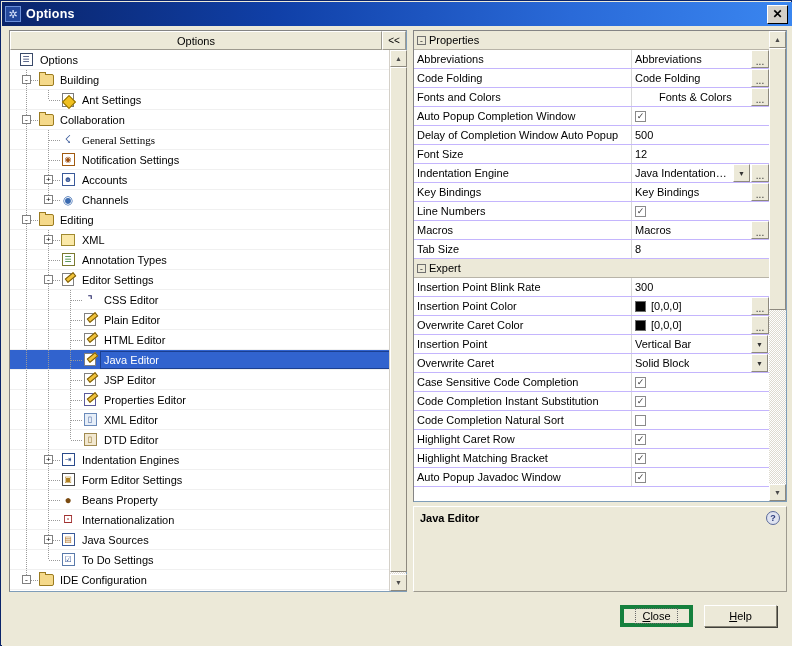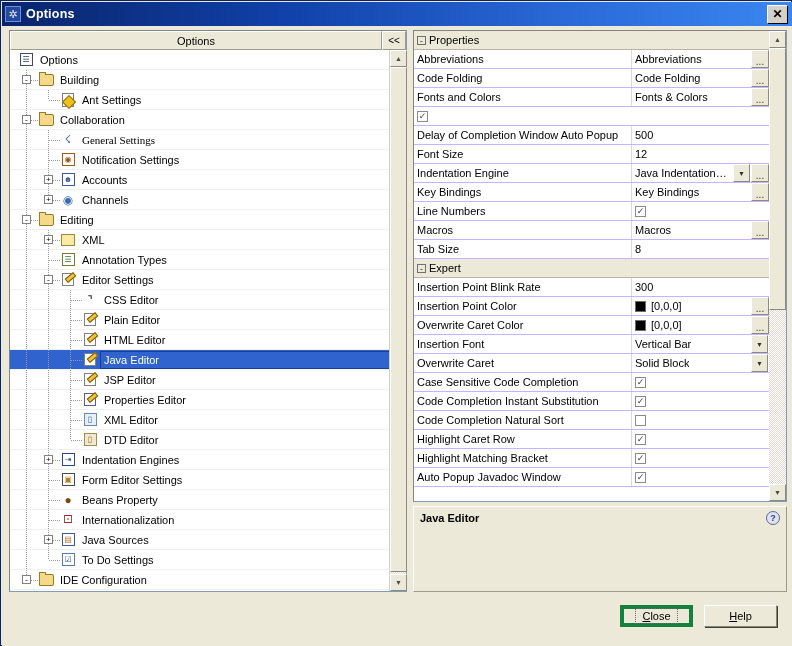--- a/index.html
+++ b/index.html
@@ -702,25 +702,26 @@
               <div class="prow">
                 <div class="pname">Code Folding</div>
                 <div class="pval">
                   <span class="pval-text" style="max-width: 120px;">Code Folding</span>
                   <span class="ellipsis-btn">...</span>
                 </div>
               </div>
               <div class="prow">
                 <div class="pname">Fonts and Colors</div>
                 <div class="pval">
-                  <span class="pval-text" style="max-width: 120px;">Fonts &amp; Colors</span>
+                  <span class="pval-text" style="max-width: 120px; margin-left: 24px;">Fonts &amp; Colors</span>
                   <span class="ellipsis-btn">...</span>
                 </div>
               </div>
               <div class="prow">
+                <div class="pname">Auto Popup Completion Window</div>
                 <div class="pval">
                   <span class="chk">✓</span>
                 </div>
               </div>
               <div class="prow">
                 <div class="pname">Delay of Completion Window Auto Popup</div>
                 <div class="pval">
                   <span class="pval-text" style="max-width: 120px;">500</span>
                 </div>
               </div>
@@ -786,21 +787,21 @@
               </div>
               <div class="prow">
                 <div class="pname">Overwrite Caret Color</div>
                 <div class="pval">
                   <span class="swatch" style="background: rgb(0, 0, 0);"></span>
                   <span class="pval-text">[0,0,0]</span>
                   <span class="ellipsis-btn">...</span>
                 </div>
               </div>
               <div class="prow">
-                <div class="pname">Insertion Font</div>
+                <div class="pname">Insertion Point</div>
                 <div class="pval">
                   <span class="pval-text" style="max-width: 92px;">Vertical Bar</span>
                   <span class="combo-btn" style="right: 1px;">▼</span>
                 </div>
               </div>
               <div class="prow">
                 <div class="pname">Overwrite Caret</div>
                 <div class="pval">
                   <span class="pval-text" style="max-width: 92px;">Solid Block</span>
                   <span class="combo-btn" style="right: 1px;">▼</span>

